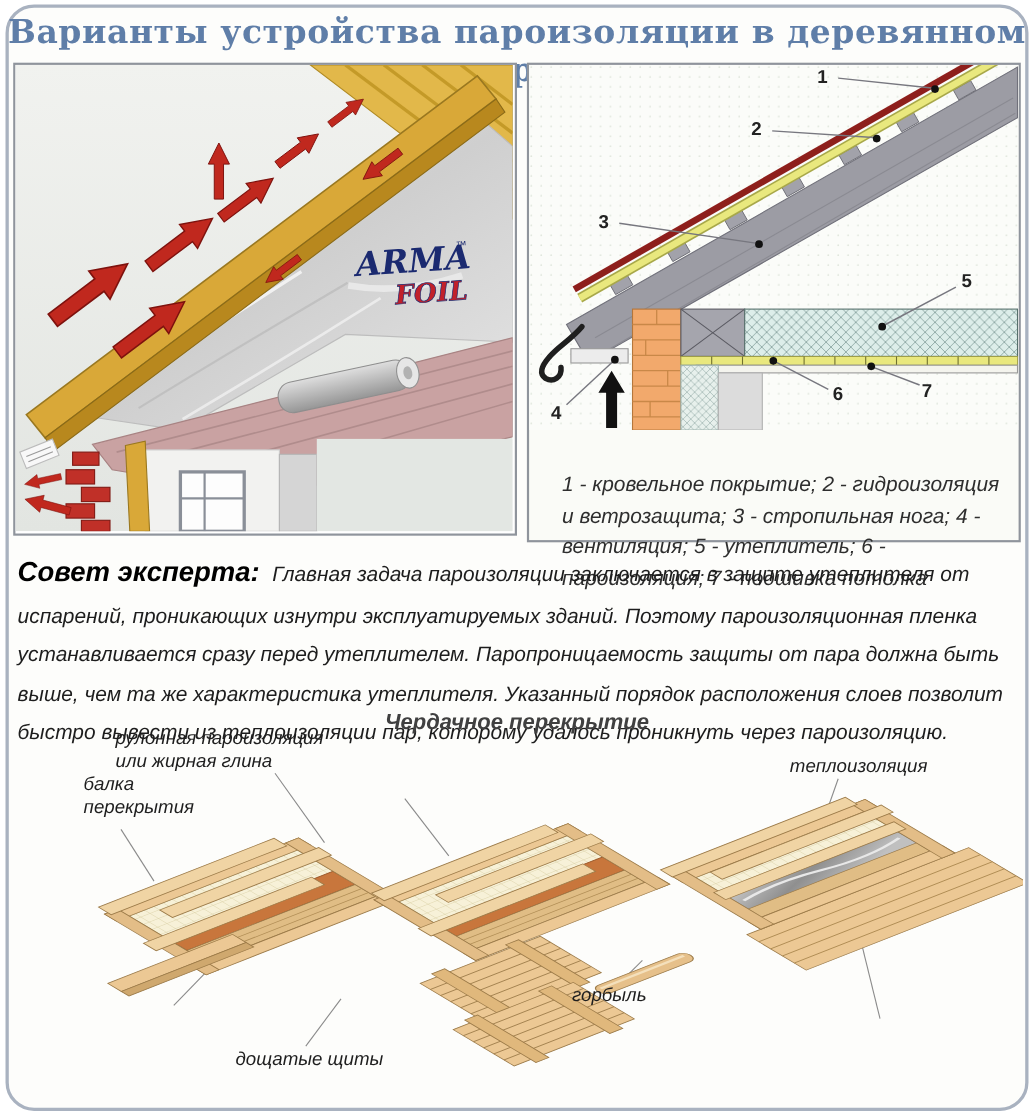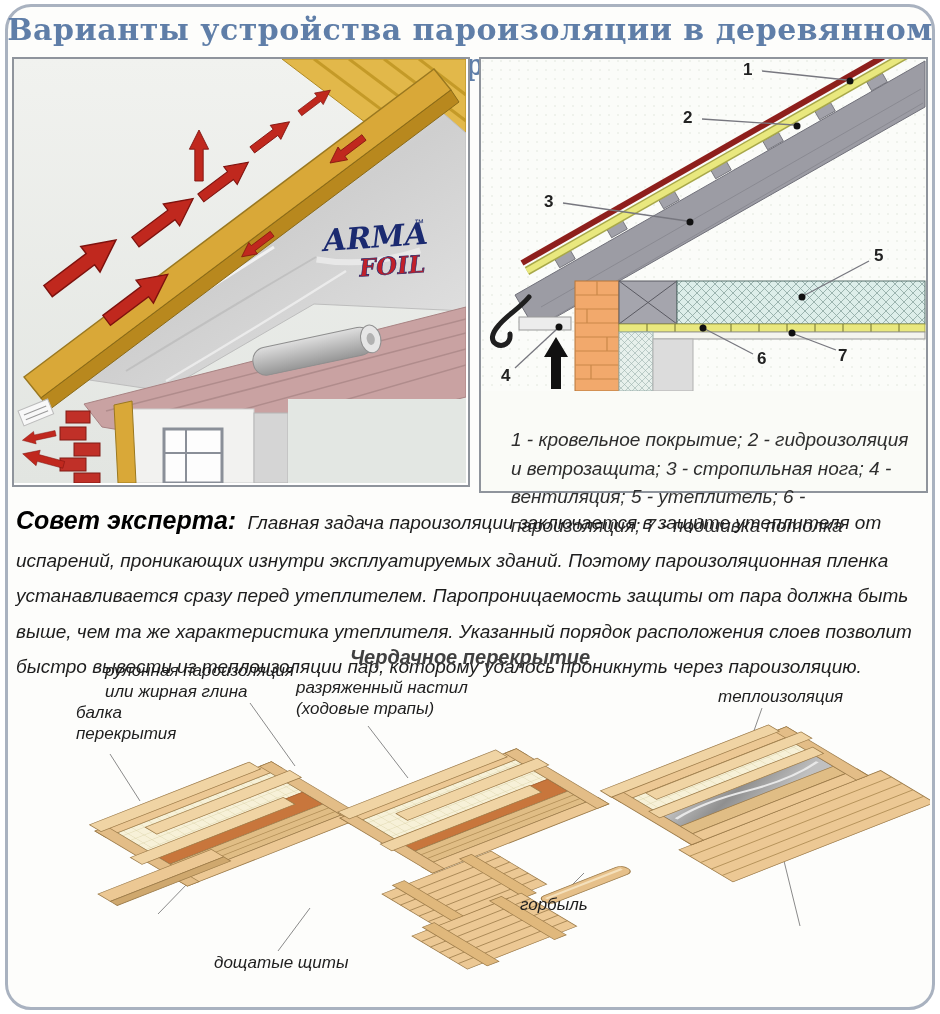--- a/index.html
+++ b/index.html
@@ -416,18 +416,16 @@
       <rect x="0" y="0" width="135" height="16" fill="#ecc894" stroke="#9b7a48"></rect>
       <rect x="0" y="16" width="135" height="9" fill="#cfa86e" stroke="#9b7a48"></rect>
     </g>
   </svg>
 
   <div class="attic-title">Чердачное перекрытие</div>
   <div class="attic-label lbl-roll">рулонная пароизоляция
 или жирная глина</div>
   <div class="attic-label lbl-beam">балка
 перекрытия</div>
-  <div class="attic-label lbl-deck">разряженный настил
-(ходовые трапы)</div>
   <div class="attic-label lbl-ins">теплоизоляция</div>
   <div class="attic-label lbl-shields">дощатые щиты</div>
   <div class="attic-label lbl-gorbyl">горбыль</div>
 </div>
 
 </body></html>

